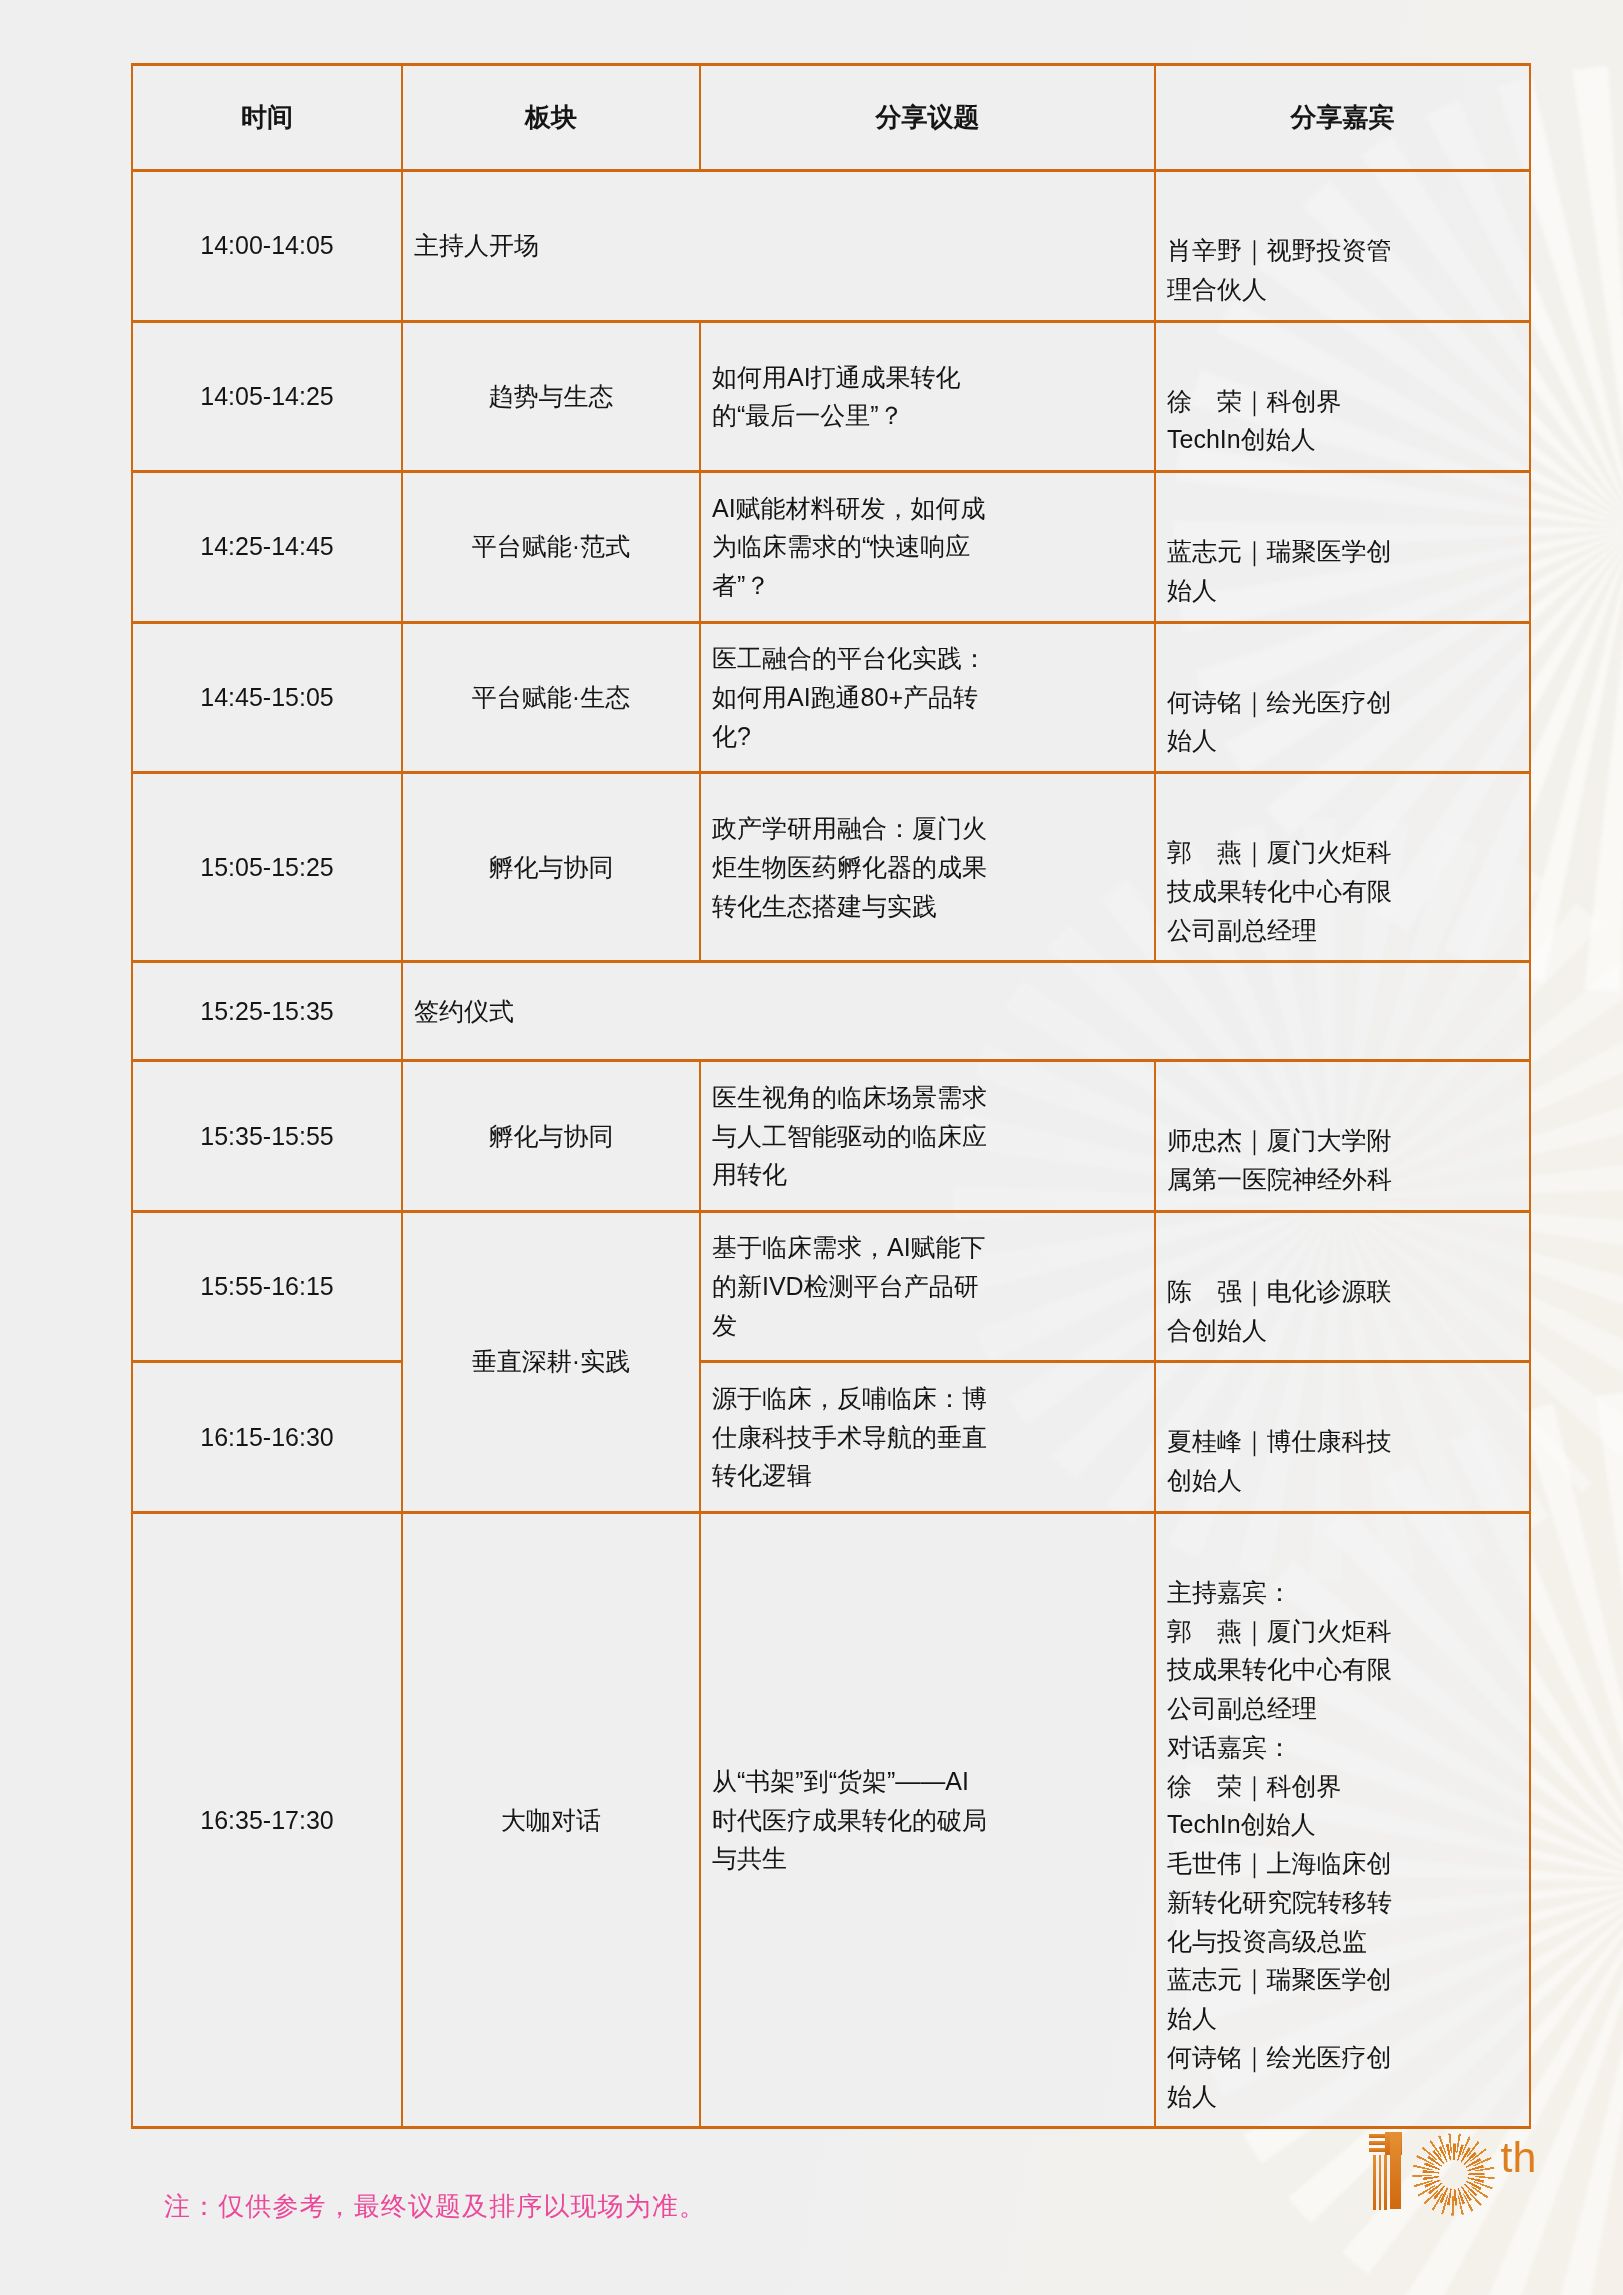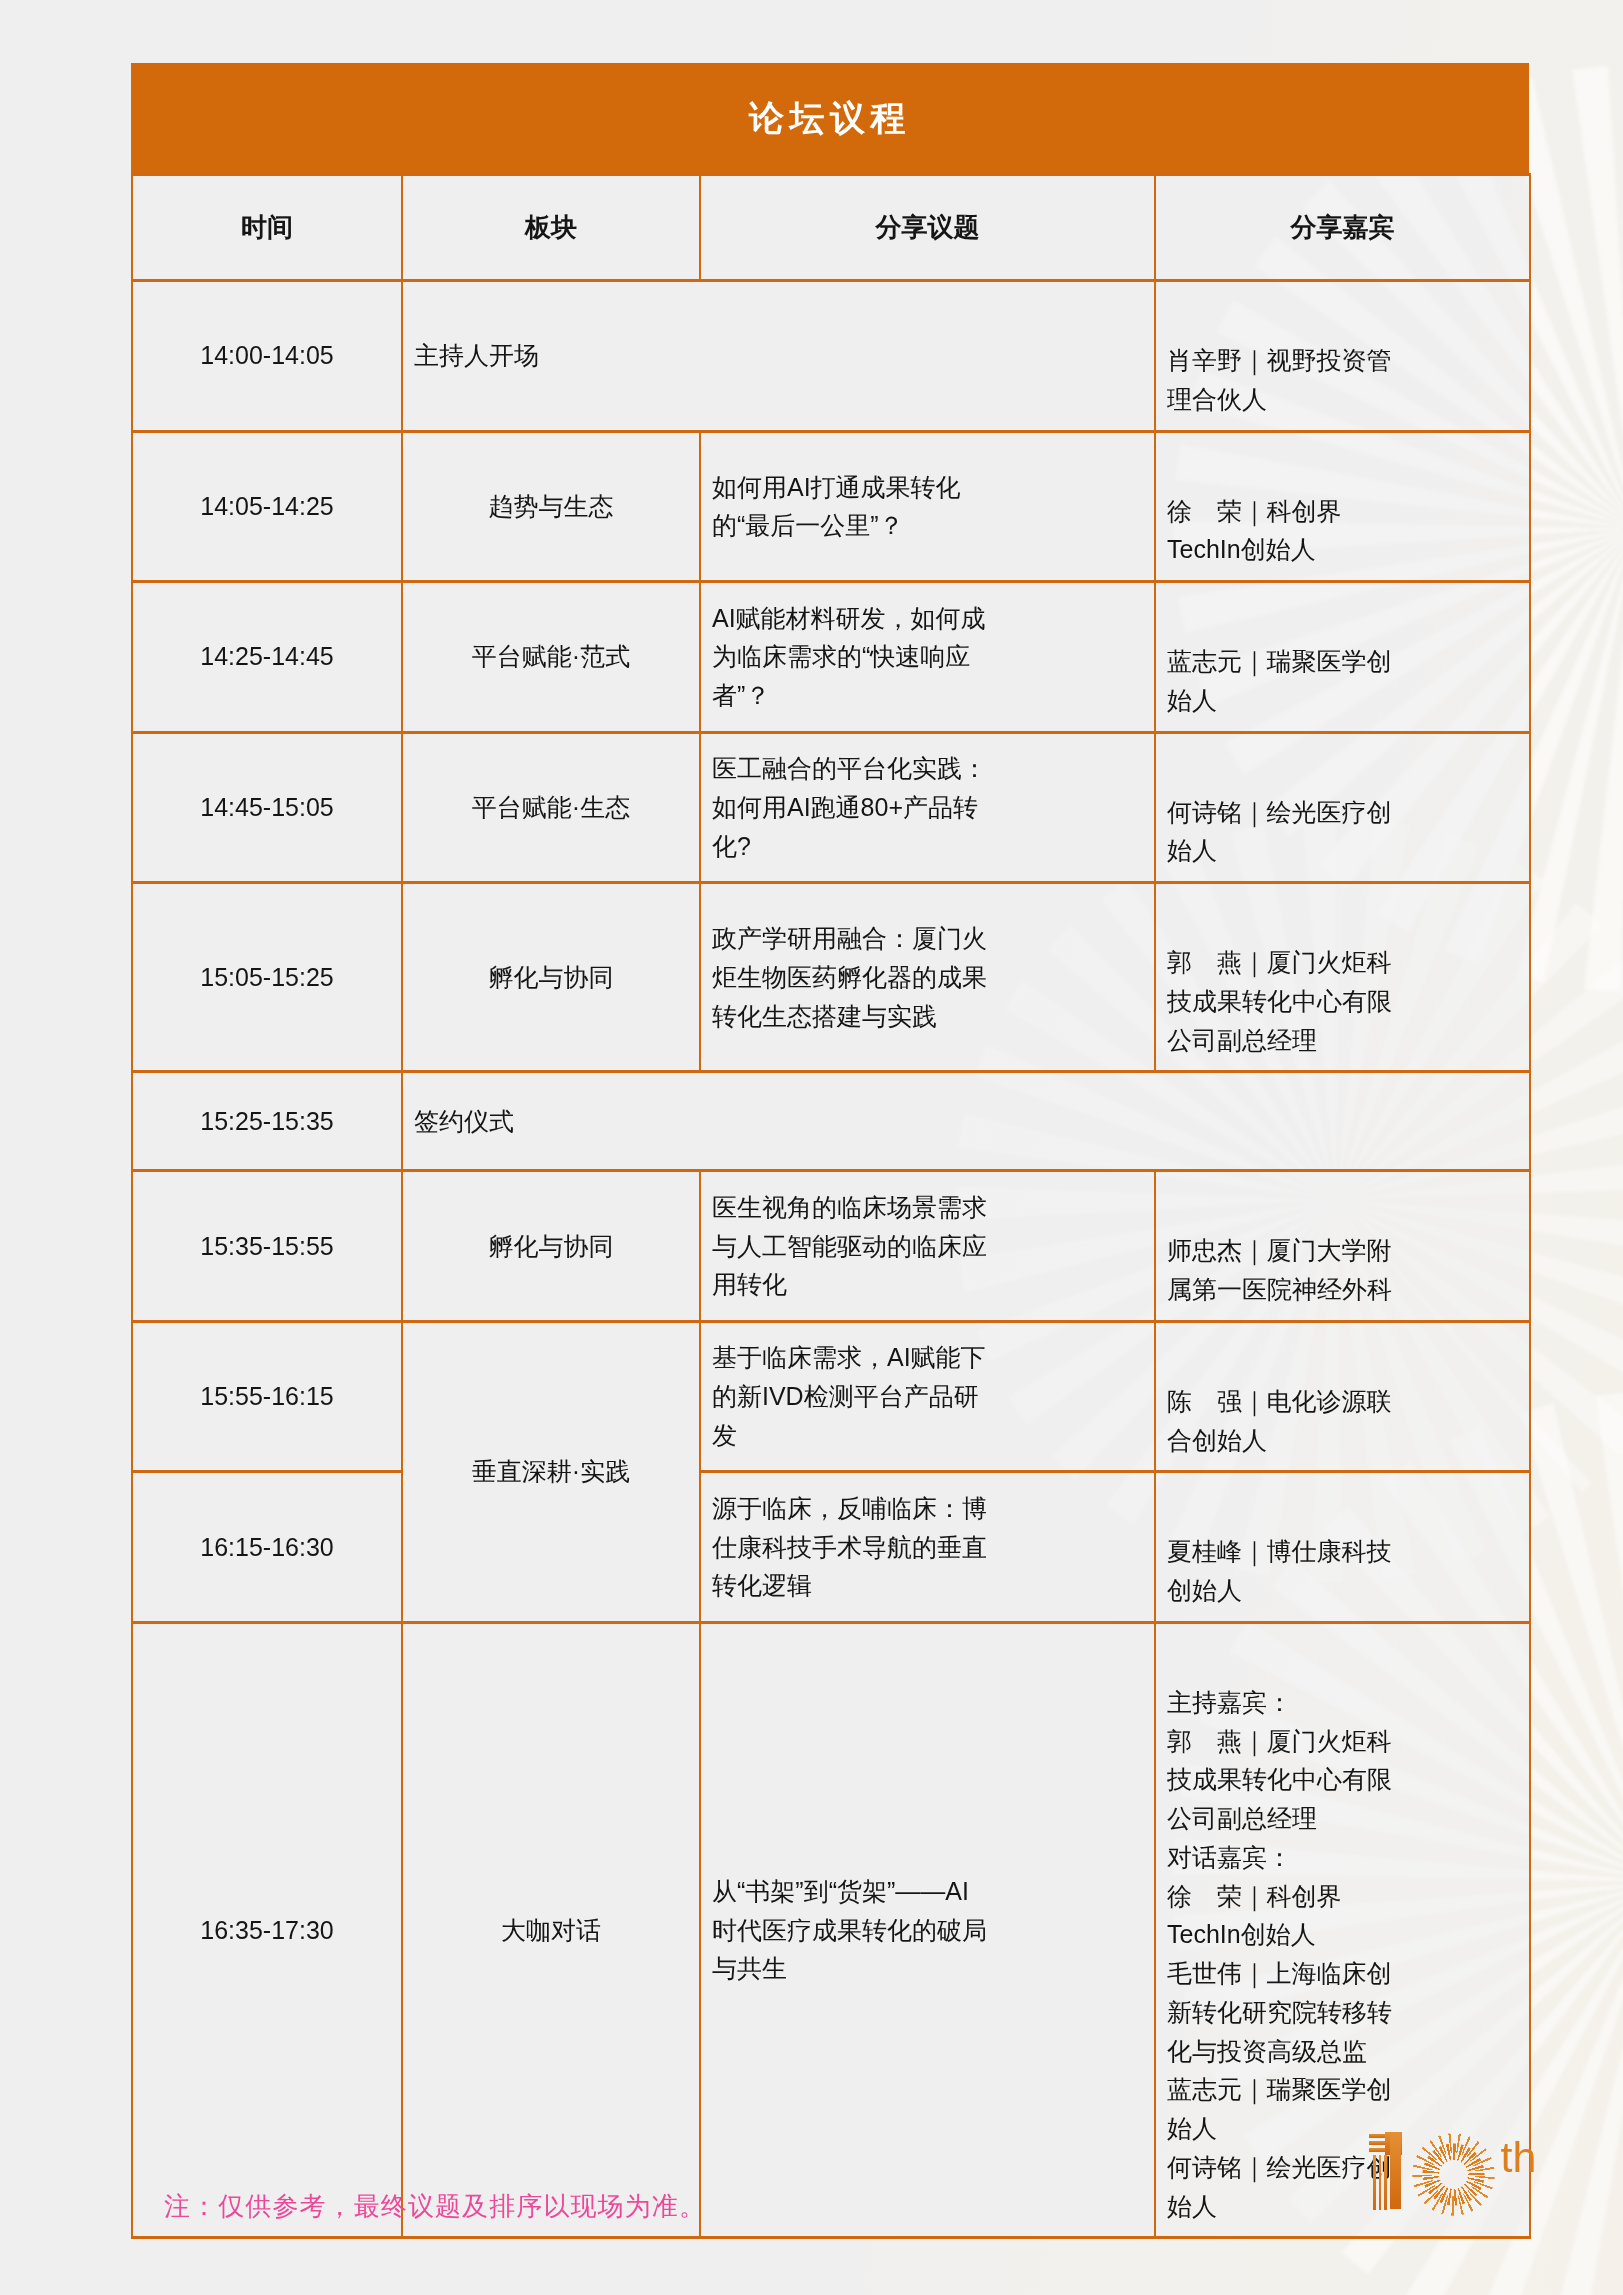--- a/index.html
+++ b/index.html
@@ -73,23 +73,20 @@
   .logo-th{font-size:43px;color:#dd7f1e;margin-left:5px;line-height:1;margin-top:4.4px;}
 </style>
 </head>
 <body>
 
 <div class="fan fan-1"></div>
 <div class="fan fan-2"></div>
 <div class="fan fan-3"></div>
 
 <div class="agenda">
-  <div class="title-bar">
-    <span>论坛议程</span>
-  </div>
   <table class="schedule">
     <colgroup>
       <col style="width:270px">
         <col style="width:298px">
         <col style="width:455px">
         <col style="width:375px">
     </colgroup>
     <tbody>
         <tr class="r-head">
       <th>时间</th>

